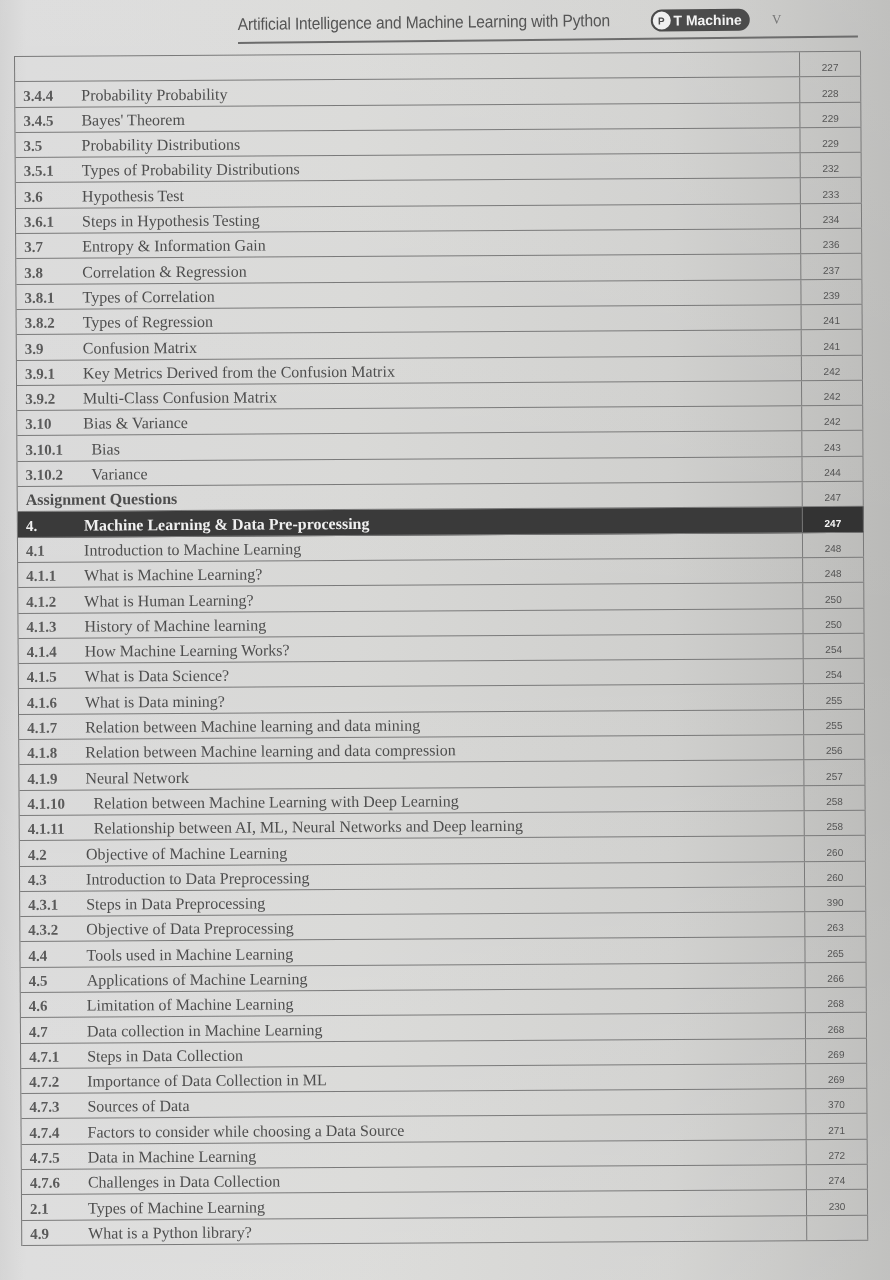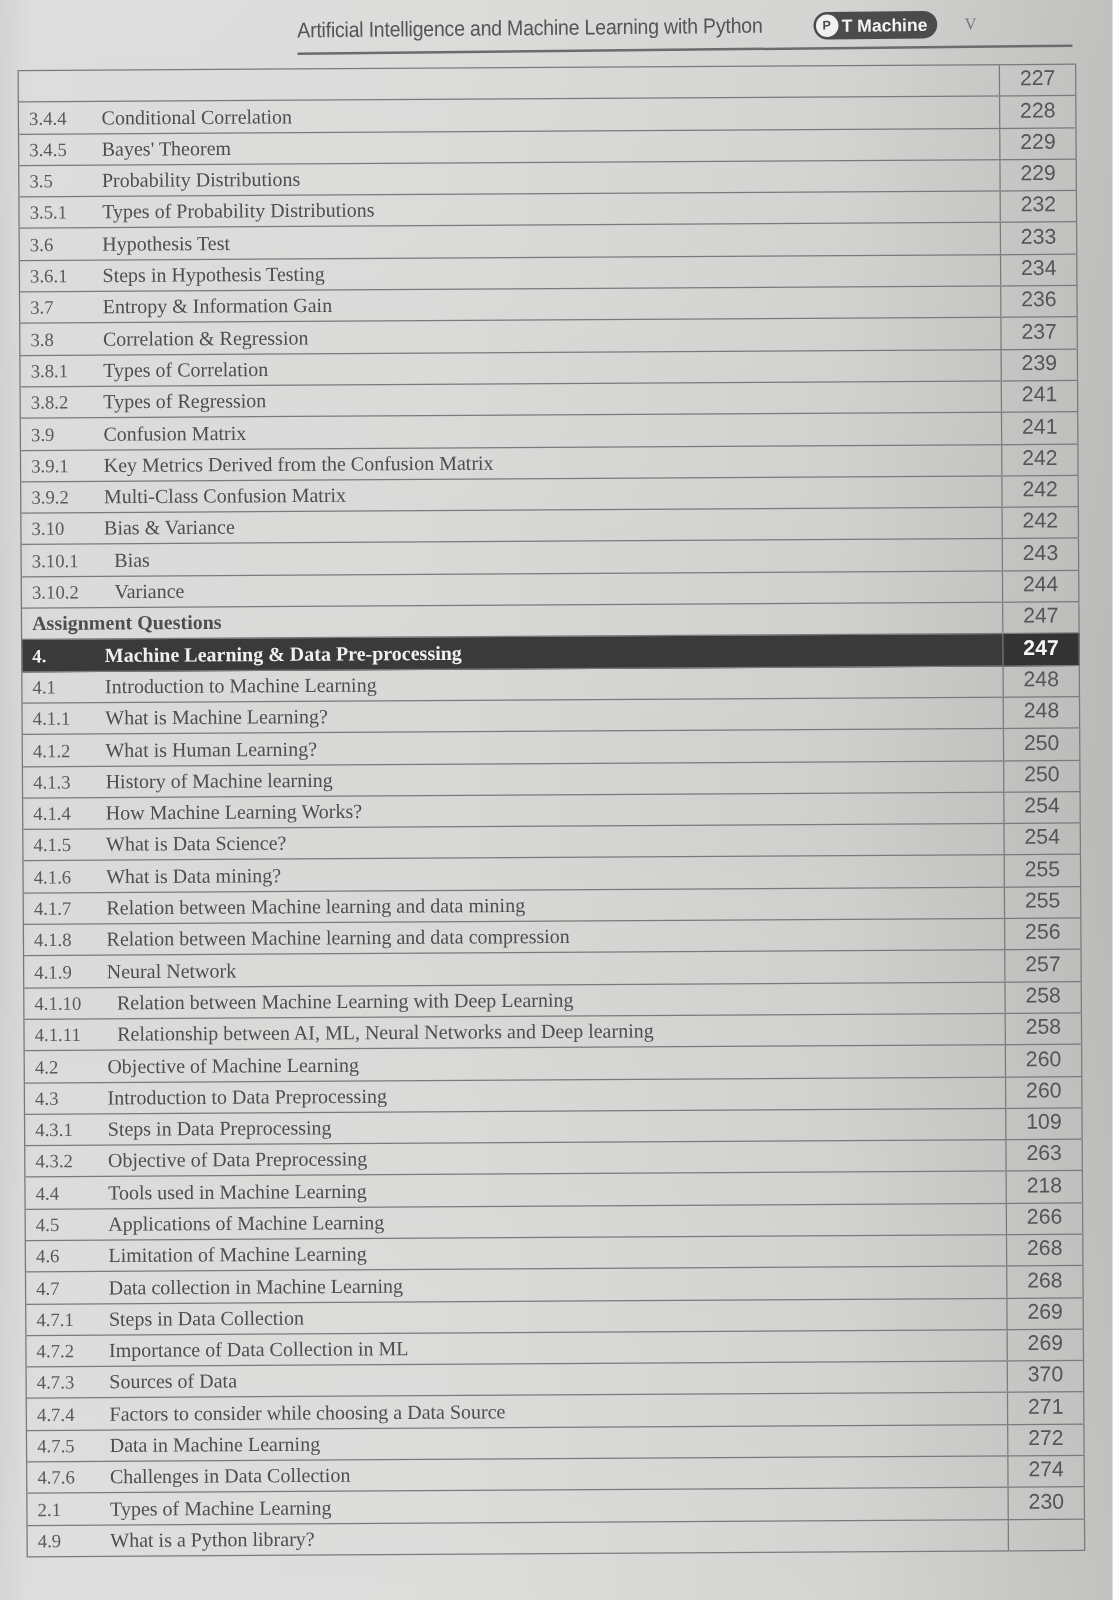--- a/index.html
+++ b/index.html
@@ -48,25 +48,25 @@
     }
     .toc-row {
       display: flex; height: 24.3px; border-bottom: 1px solid #7a7a7a;
       align-items: flex-end;
     }
     .toc-row.first { border-top: 1px solid #7a7a7a; }
     .cell-text {
       flex: 1; display: flex; align-items: flex-end; padding-bottom: 2px;
       font-size: 16px; white-space: nowrap; overflow: hidden;
     }
-    .sec-num { width: 58px; padding-left: 8px; font-size: 15px; color: #5a5a5a; }
+    .sec-num { width: 58px; padding-left: 8px; font-size: 15px; color: #5a5a5a; font-weight: bold; }
     .sec-title { color: #4e4e4e; }
     .cell-page {
       width: 60px; border-left: 1px solid #7a7a7a; border-right: 1px solid #7a7a7a;
-      font-family: "Liberation Sans", sans-serif; font-size: 17px;
+      font-family: "Liberation Sans", sans-serif; font-size: 10px;
       color: #555; padding-bottom: 3px; align-self: stretch;
       display: flex; align-items: flex-end; justify-content: center;
     }
     .toc-row.chapter { background: #3a3a3a; }
     .toc-row.chapter .sec-num, .toc-row.chapter .sec-title {
       color: #f0f0f0; font-weight: bold;
     }
     .toc-row.chapter .cell-page { color: #f6f6f6; font-weight: bold; background: #333; }
     .toc-row.plain .sec-title { padding-left: 8px; font-weight: bold; }
     .sec-num.wide { width: 66px; margin-top: 40px; }
@@ -87,21 +87,21 @@
   <div class="toc" id="toc">
       <div class="toc-row first">
         <div class="cell-text">
           <span class="sec-title"></span>
         </div>
         <div class="cell-page">227</div>
       </div>
       <div class="toc-row">
         <div class="cell-text">
           <span class="sec-num">3.4.4</span>
-          <span class="sec-title">Conditional Correlation</span>
+          <span class="sec-title">Probability Probability</span>
         </div>
         <div class="cell-page">228</div>
       </div>
       <div class="toc-row">
         <div class="cell-text">
           <span class="sec-num">3.4.5</span>
           <span class="sec-title">Bayes' Theorem</span>
         </div>
         <div class="cell-page">229</div>
       </div>
@@ -312,35 +312,35 @@
           <span class="sec-num">4.3</span>
           <span class="sec-title">Introduction to Data Preprocessing</span>
         </div>
         <div class="cell-page">260</div>
       </div>
       <div class="toc-row">
         <div class="cell-text">
           <span class="sec-num">4.3.1</span>
           <span class="sec-title">Steps in Data Preprocessing</span>
         </div>
-        <div class="cell-page">109</div>
+        <div class="cell-page">390</div>
       </div>
       <div class="toc-row">
         <div class="cell-text">
           <span class="sec-num">4.3.2</span>
           <span class="sec-title">Objective of Data Preprocessing</span>
         </div>
         <div class="cell-page">263</div>
       </div>
       <div class="toc-row">
         <div class="cell-text">
           <span class="sec-num">4.4</span>
           <span class="sec-title">Tools used in Machine Learning</span>
         </div>
-        <div class="cell-page">218</div>
+        <div class="cell-page">265</div>
       </div>
       <div class="toc-row">
         <div class="cell-text">
           <span class="sec-num">4.5</span>
           <span class="sec-title">Applications of Machine Learning</span>
         </div>
         <div class="cell-page">266</div>
       </div>
       <div class="toc-row">
         <div class="cell-text">

